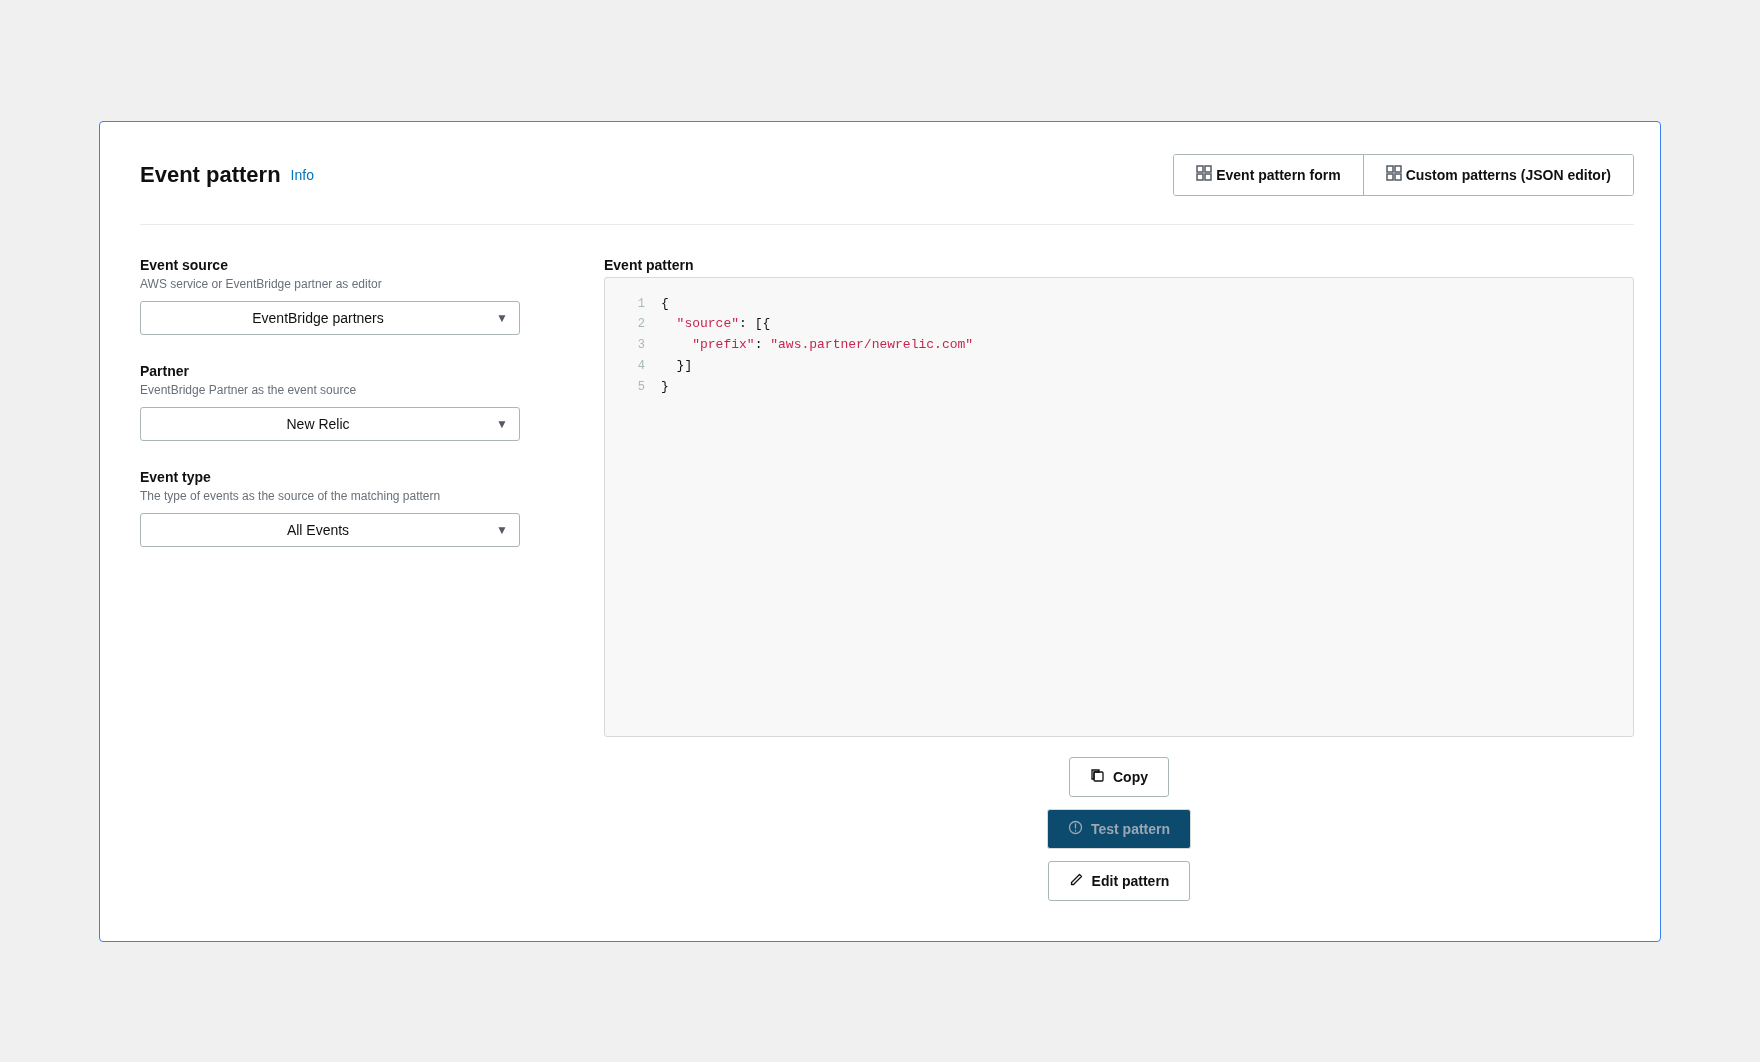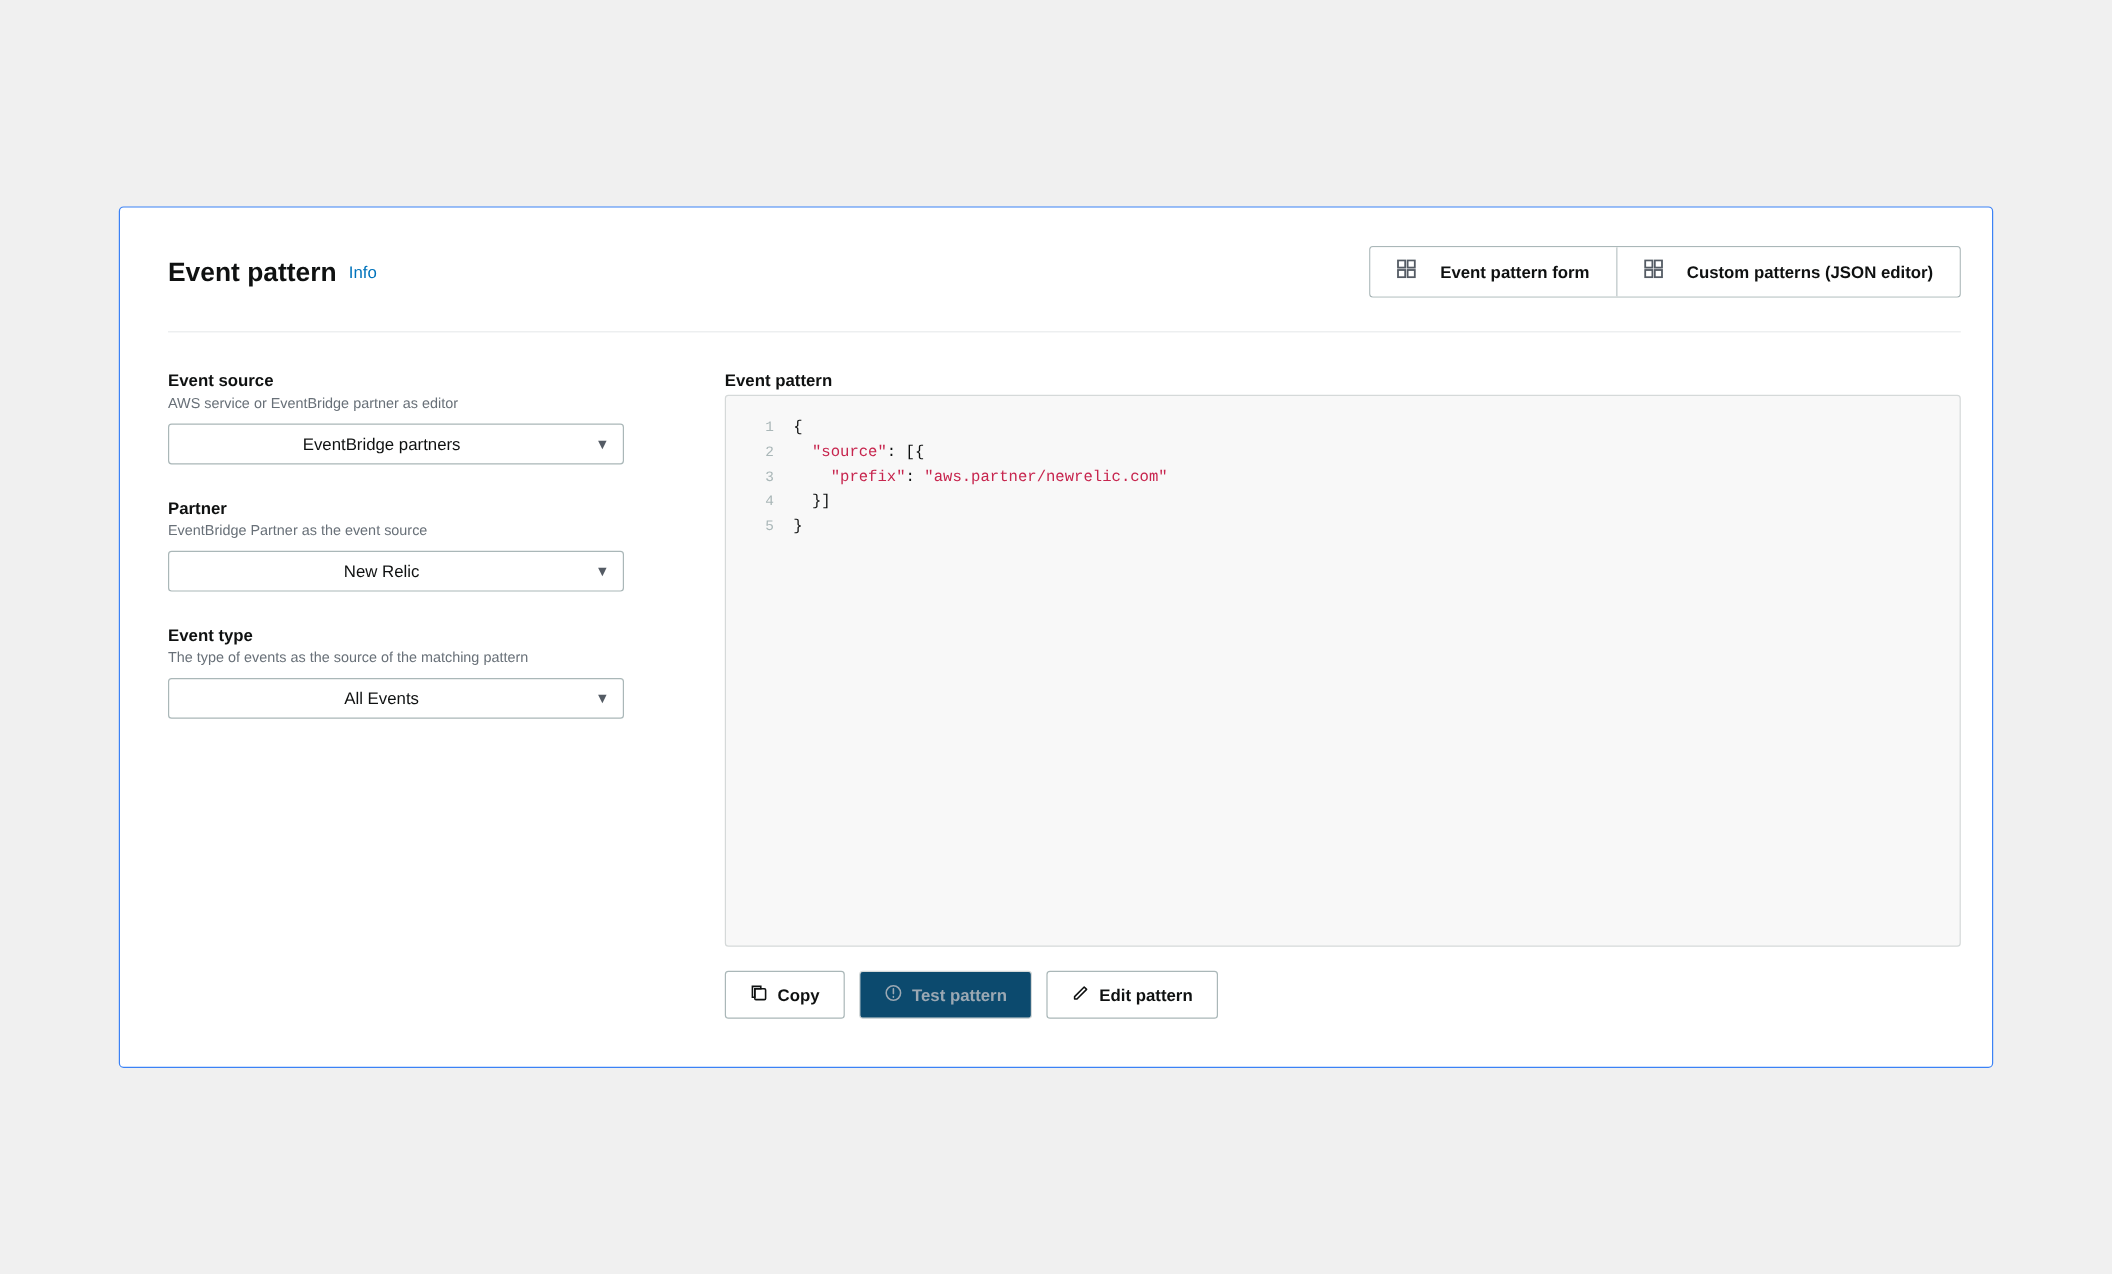--- a/index.html
+++ b/index.html
@@ -56,21 +56,21 @@
     .tab-group {
       display: flex;
       border: 1px solid #aab7b8;
       border-radius: 3px;
       overflow: hidden;
     }
 
     .tab-btn {
       display: flex;
       align-items: center;
-      gap: 20px;
+      gap: 4px;
       padding: 10px 22px;
       background: #ffffff;
       border: none;
       cursor: pointer;
       font-size: 14px;
       font-weight: 600;
       color: #0f1111;
       border-right: 1px solid #aab7b8;
     }
 
@@ -212,20 +212,21 @@
     .json-string {
       color: #c7254e;
     }
 
     
     .action-bar {
       display: flex;
       gap: 12px;
       margin-top: 20px;
       align-items: center;
+      flex-direction: column;
     }
 
     .action-btn {
       display: flex;
       align-items: center;
       gap: 8px;
       padding: 10px 20px;
       border-radius: 3px;
       font-size: 14px;
       font-weight: 600;

